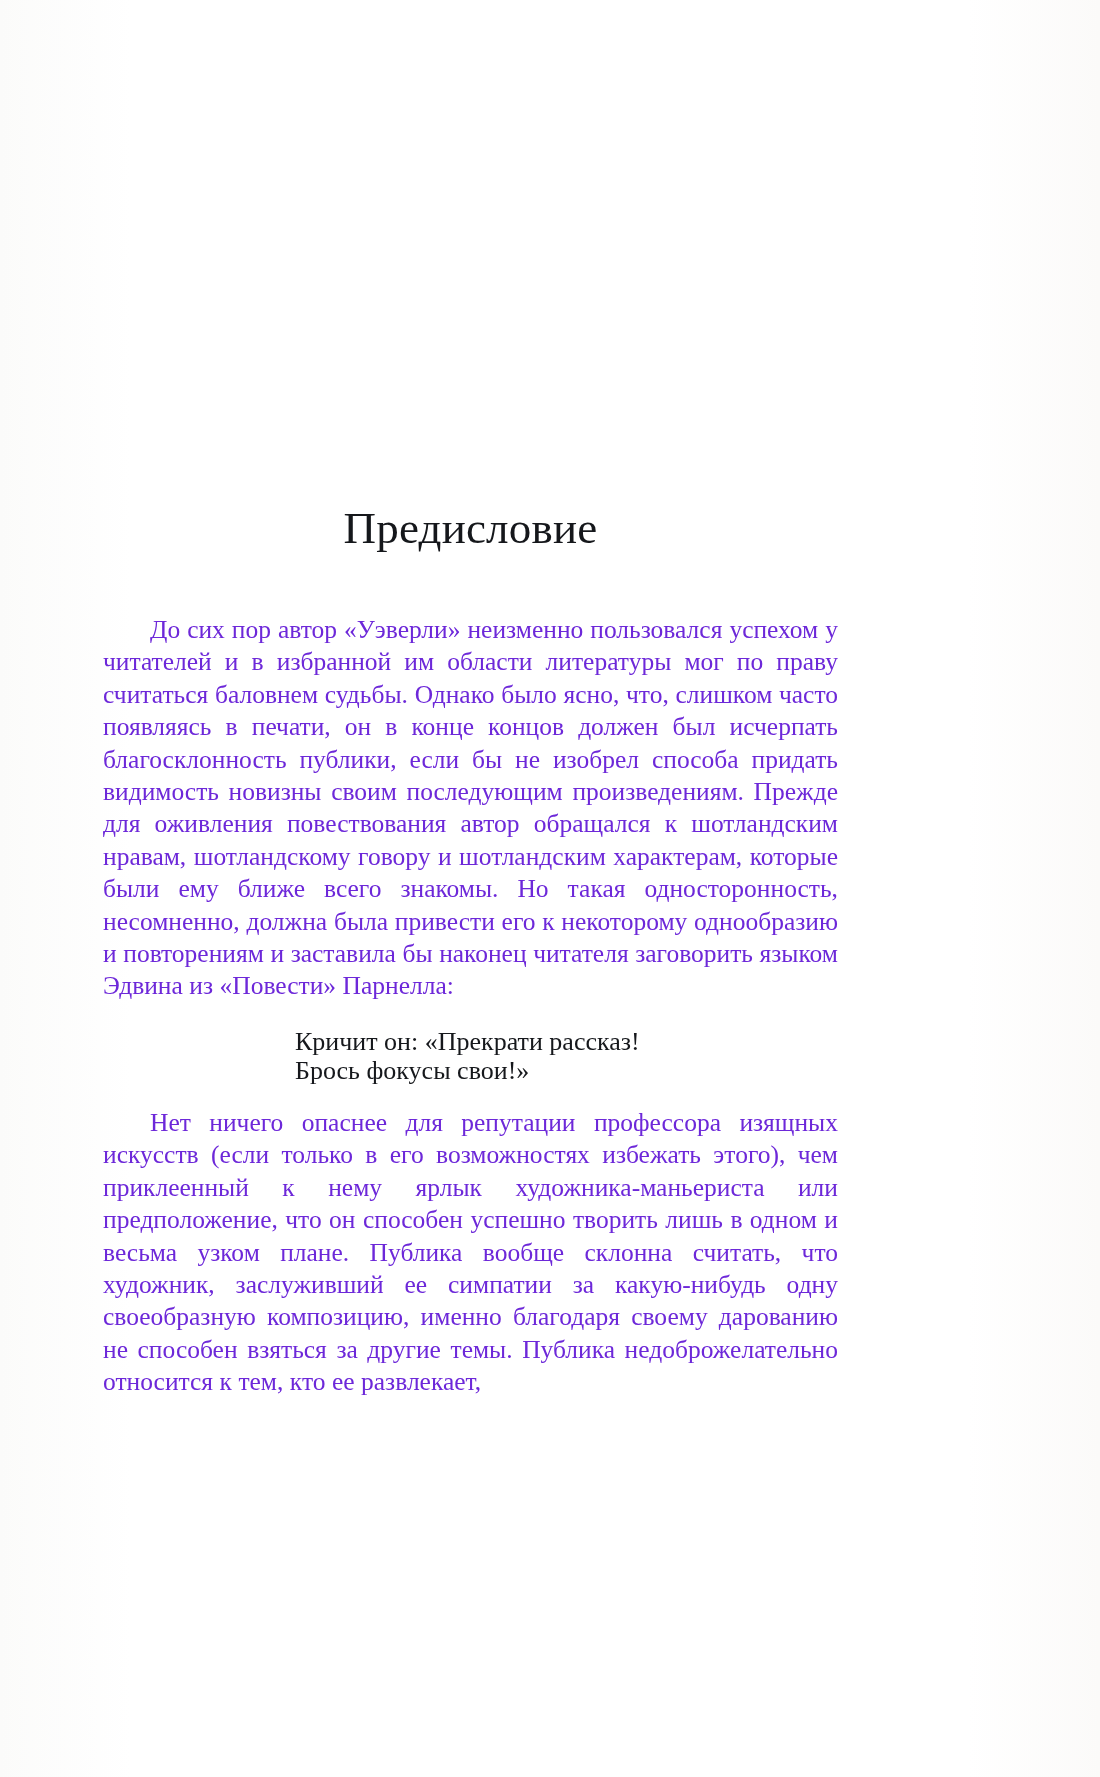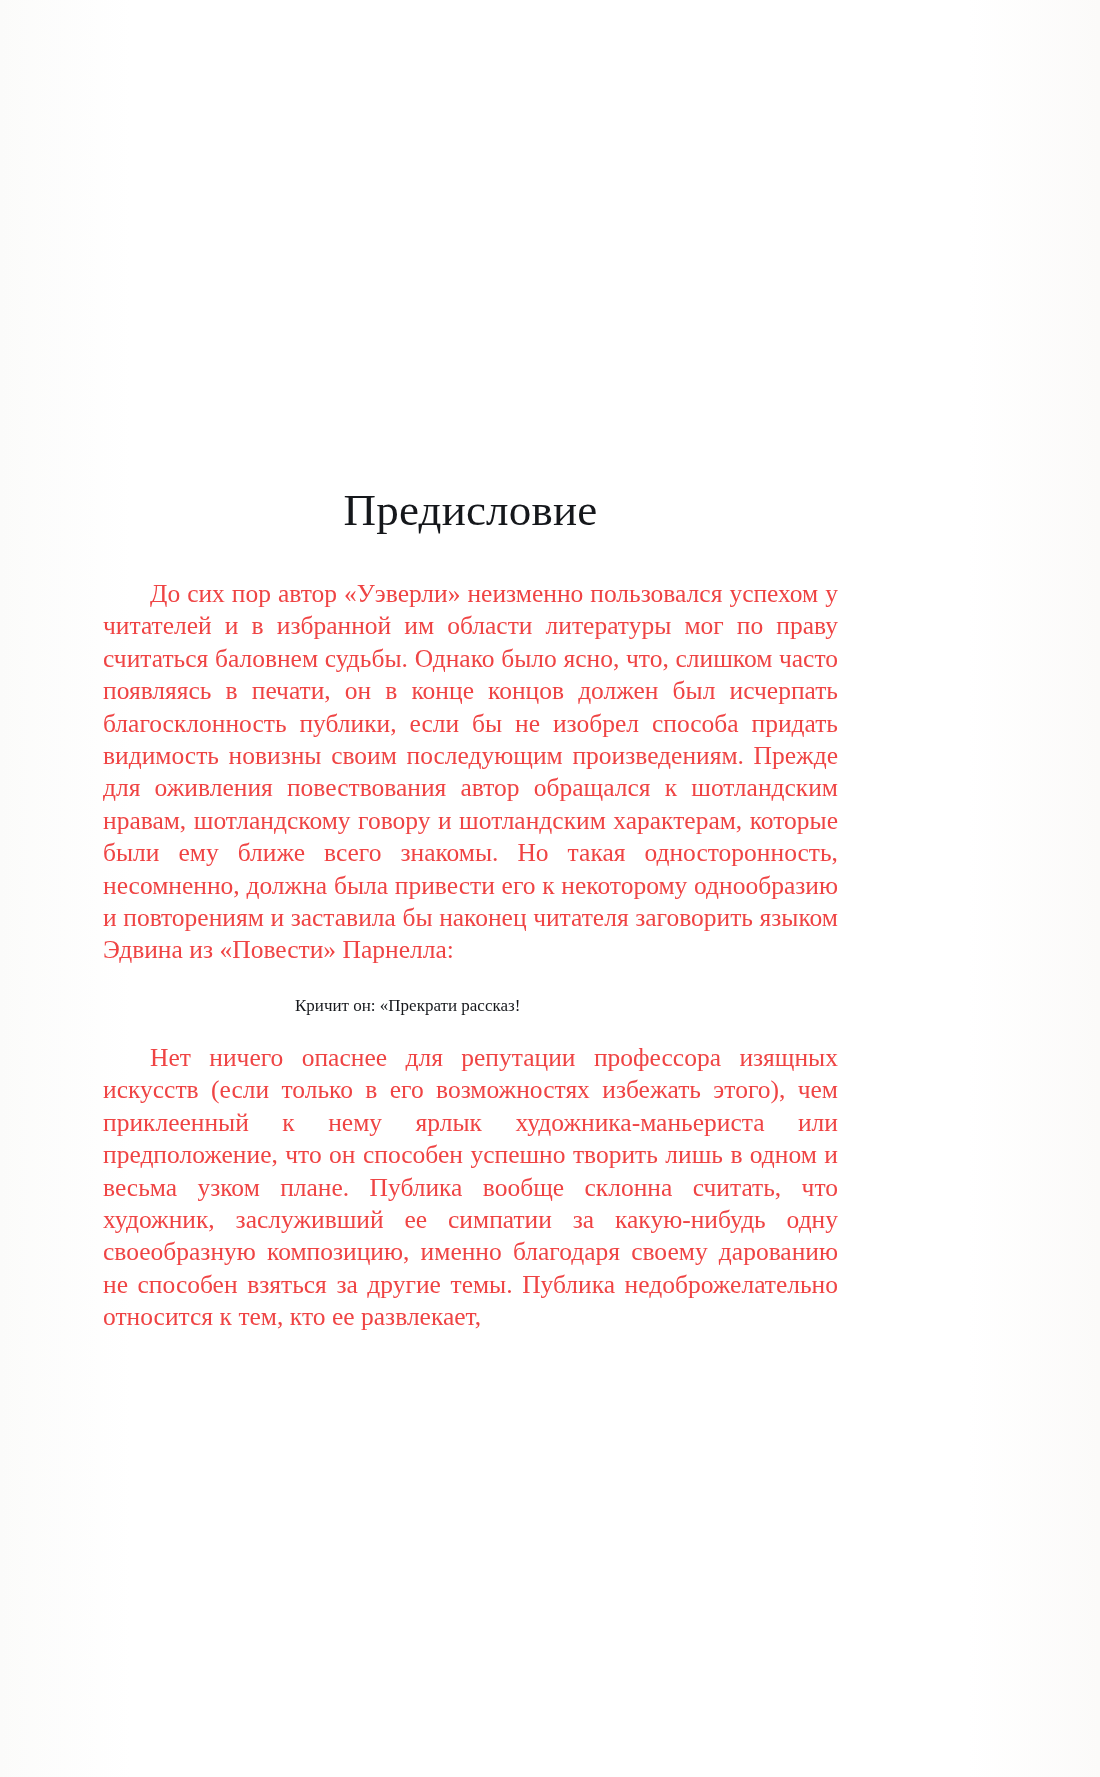--- a/index.html
+++ b/index.html
@@ -29,44 +29,44 @@
     left: 103px;
     top: 0;
     width: 735px;
   }
   .chapter-title {
     font-size: 45px;
     line-height: 1.0;
     font-weight: 400;
     text-align: center;
     letter-spacing: 0.2px;
-    margin: 0;
+    margin: 18px;
     padding-top: 488px;
     color: #15171b;
   }
   .body-text {
     margin: 0;
     padding-top: 45px;
   }
   p.para {
     margin: 0;
     font-size: 25.5px;
     line-height: 32.4px;
     text-align: justify;
     text-indent: 47px;
-    color: #ef4444;
+    color: #6d28d9;
     hyphens: manual;
     word-spacing: 0.1px;
   }
   .verse {
     margin: 0;
     padding: 24px 0 22px 0;
   }
   .verse-line {
-    font-size: 17px;
+    font-size: 26px;
     line-height: 29px;
     margin: 0;
     padding-left: 192px;
     text-align: left;
     white-space: nowrap;
     color: #16181c;
   }
 </style>
 </head>
 <body>
@@ -75,19 +75,20 @@
   <div class="content">
 
     <h1 class="chapter-title">Предисловие</h1>
 
     <div class="body-text">
 
       <p class="para">До сих пор автор «Уэверли» неизменно пользовался успехом у читателей и в избранной им области литературы мог по праву считаться баловнем судьбы. Однако было ясно, что, слишком часто появляясь в печати, он в конце концов должен был исчерпать благосклонность публики, если бы не изобрел способа придать видимость новизны своим последующим произведениям. Прежде для оживления повествования автор обращался к шотландским нравам, шотландскому говору и шотландским характерам, которые были ему ближе всего знакомы. Но такая односторонность, несомненно, должна была привести его к некоторому однообразию и повторениям и заставила бы наконец читателя заговорить языком Эдвина из «Повести» Парнелла:</p>
 
       <div class="verse">
         <div class="verse-line">Кричит он: «Прекрати рассказ!</div>
+        <div class="verse-line">Брось фокусы свои!»</div>
       </div>
 
       <p class="para">Нет ничего опаснее для репутации профессора изящных искусств (если только в его возможностях избежать этого), чем приклеенный к нему ярлык художника-маньериста или предположение, что он способен успешно творить лишь в одном и весьма узком плане. Публика вообще склонна считать, что художник, заслуживший ее симпатии за какую-нибудь одну своеобразную композицию, именно благодаря своему дарованию не способен взяться за другие темы. Публика недоброжелательно относится к тем, кто ее развлекает,</p>
 
     </div>
   </div>
 </div>
 
 </body></html>

